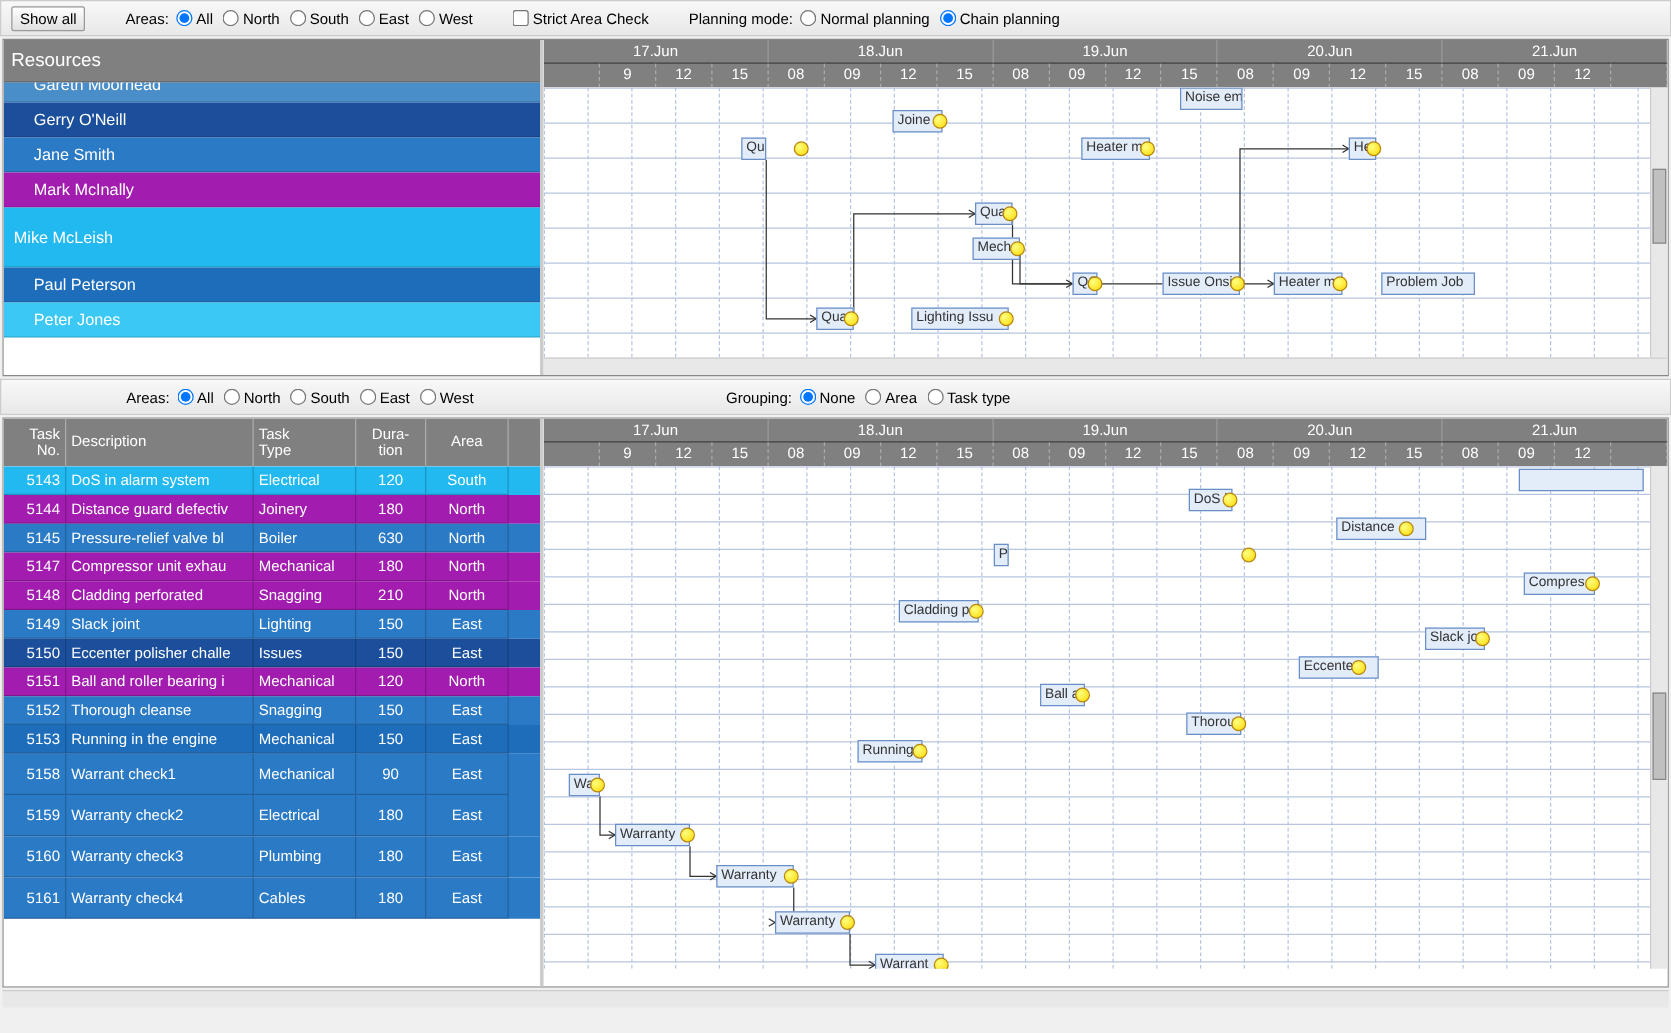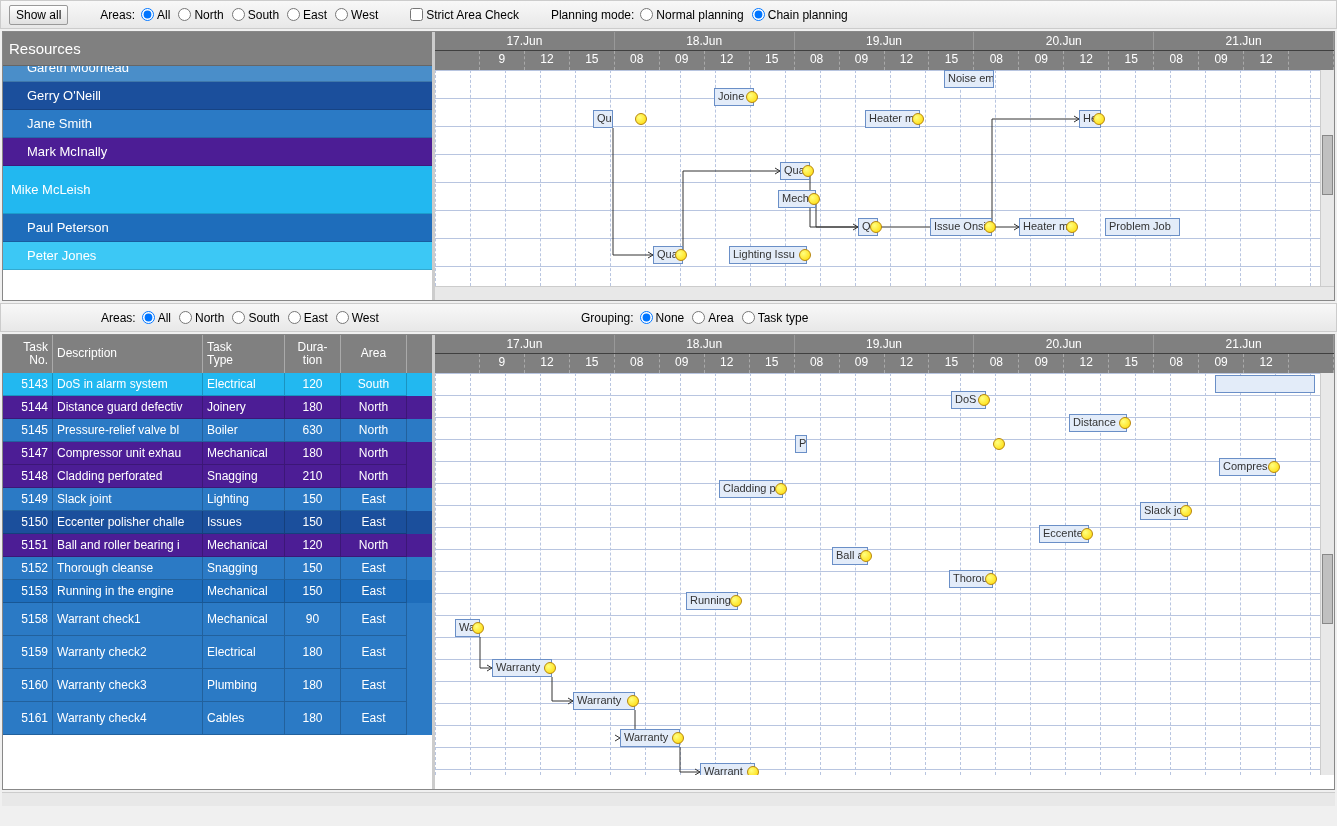--- a/index.html
+++ b/index.html
@@ -9,21 +9,21 @@
 .toolbar label{display:flex;align-items:center;gap:3px;cursor:pointer}
 .toolbar .grp{display:flex;align-items:center;gap:8px}
 .toolbar .sep{width:20px}
 .split{display:flex;height:270px;border:1px solid #888;margin:2px}
 .split2{display:flex;height:456px;border:1px solid #888;margin:2px}
 .left{width:432px;border-right:3px solid #ccc;display:flex;flex-direction:column;background:#fff;overflow:hidden}
 .right{flex:1;position:relative;background:#fff;overflow:hidden}
 .hdr{background:#808080;color:#fff;font-size:15px;padding:8px 6px;border-bottom:1px solid #666}
 .reslist{flex:1;overflow:hidden}
 .resrow{padding:6px 24px;color:#fff;border-bottom:1px solid rgba(0,0,0,.15);font-size:13px}
-.c1{background:#4a8ec9}.c2{background:#1b4f9c}.c3{background:#2b7ac5}.c4{background:#4c1d95}.c5{background:#22b8f0}.c6{background:#1e6dbb}.c7{background:#3cc8f5}
+.c1{background:#4a8ec9}.c2{background:#1b4f9c}.c3{background:#2b7ac5}.c4{background:#a21caf}.c5{background:#22b8f0}.c6{background:#1e6dbb}.c7{background:#3cc8f5}
 .tblhdr{background:#808080;color:#fff;display:flex}
 .tblhdr>div{padding:6px 4px;border-right:1px solid #aaa;font-size:12px;line-height:1.1}
 .col1{width:50px;text-align:right}.col2{width:150px}.col3{width:82px}.col4{width:56px;text-align:center}.col5{width:66px;text-align:center}
 .tbody{flex:1;overflow:hidden}
 .trow{display:flex;color:#fff}
 .trow>div{padding:4px;border-right:1px solid rgba(0,0,0,.2);border-bottom:1px solid rgba(0,0,0,.2);overflow:hidden;white-space:nowrap;font-size:12px}
 .trow.tall>div{padding:9px 4px}
 .timehdr{background:#808080;color:#fff;height:38px;position:relative}
 .daterow{display:flex;height:19px;border-bottom:1px solid #404040}
 .daterow>div{flex:1;text-align:center;border-right:1px solid #999;padding-top:2px;font-size:12px}
@@ -427,31 +427,31 @@
           <path d="M117 304 L117 328 L138 328" stroke="#333" fill="none" stroke-width="1"></path>
           <path d="M133 325 L138 328 L133 331" stroke="#333" fill="none"></path>
           <path d="M200 337 L200 365 L185 365" stroke="#333" fill="none" stroke-width="1"></path>
           <path d="M180 362 L185 365 L180 368" stroke="#333" fill="none"></path>
           <path d="M245 374 L245 399 L265 399" stroke="#333" fill="none" stroke-width="1"></path>
           <path d="M260 396 L265 399 L260 402" stroke="#333" fill="none"></path>
         </svg>
         <div class="bar" style="left: 780px; top: 2px; width: 100px;"></div>
         <div class="bar" style="left: 516px; top: 18px; width: 35px;">DoS i</div>
         <div class="pin" style="left: 543px; top: 21px;"></div>
-        <div class="bar" style="left: 634px; top: 41px; width: 58px;">Distance</div>
+        <div class="bar" style="left: 634px; top: 41px; width: 72px;">Distance</div>
         <div class="pin" style="left: 684px; top: 44px;"></div>
         <div class="bar" style="left: 360px; top: 62px; width: 12px;">P</div>
         <div class="pin" style="left: 558px; top: 65px;"></div>
         <div class="bar" style="left: 784px; top: 85px; width: 57px;">Compres</div>
         <div class="pin" style="left: 833px; top: 88px;"></div>
         <div class="bar" style="left: 284px; top: 107px; width: 64px;">Cladding p</div>
         <div class="pin" style="left: 340px; top: 110px;"></div>
         <div class="bar" style="left: 705px; top: 129px; width: 48px;">Slack jo</div>
         <div class="pin" style="left: 745px; top: 132px;"></div>
-        <div class="bar" style="left: 604px; top: 152px; width: 50px;">Eccente</div>
+        <div class="bar" style="left: 604px; top: 152px; width: 64px;">Eccente</div>
         <div class="pin" style="left: 646px; top: 155px;"></div>
         <div class="bar" style="left: 397px; top: 174px; width: 36px;">Ball a</div>
         <div class="pin" style="left: 425px; top: 177px;"></div>
         <div class="bar" style="left: 514px; top: 197px; width: 44px;">Thorou</div>
         <div class="pin" style="left: 550px; top: 200px;"></div>
         <div class="bar" style="left: 251px; top: 219px; width: 52px;">Running</div>
         <div class="pin" style="left: 295px; top: 222px;"></div>
         <div class="bar" style="left: 20px; top: 246px; width: 25px;">Wa</div>
         <div class="pin" style="left: 37px; top: 249px;"></div>
         <div class="bar" style="left: 57px; top: 286px; width: 60px;">Warranty</div>

